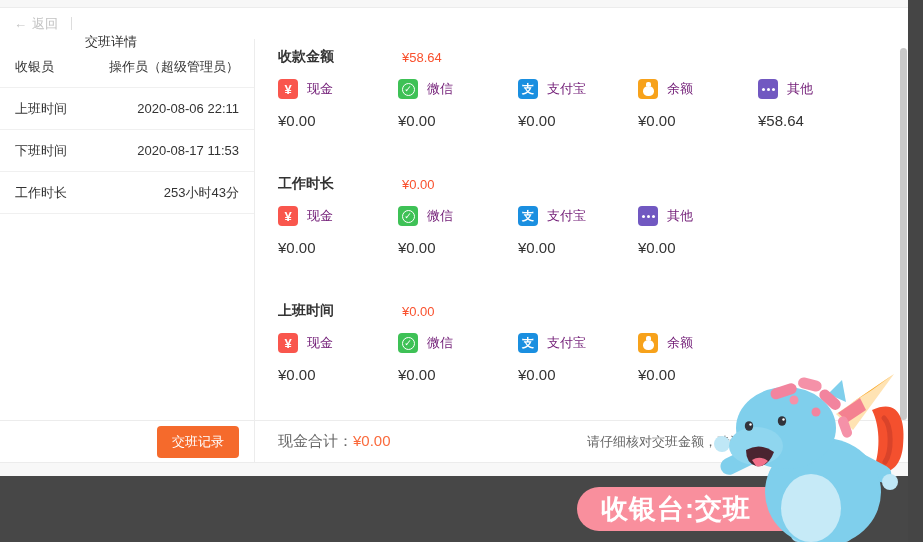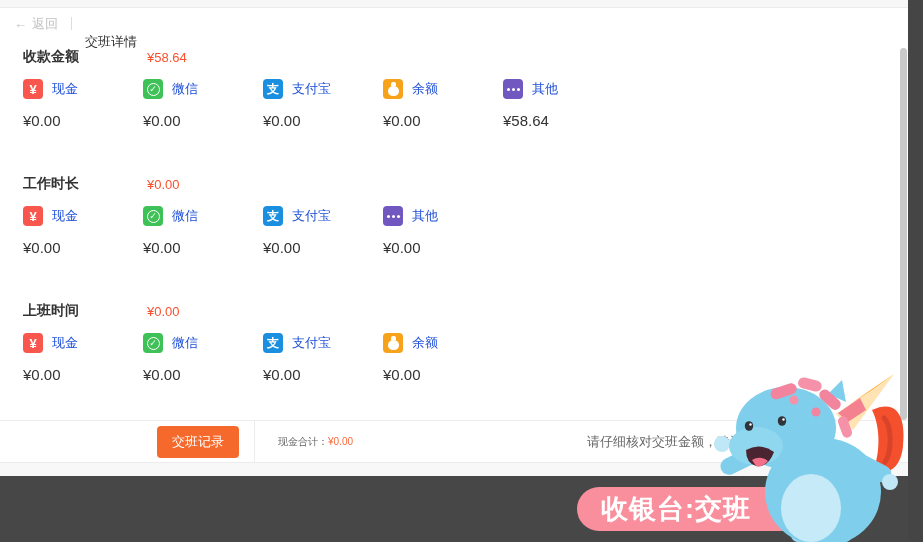--- a/index.html
+++ b/index.html
@@ -35,30 +35,30 @@
   .pm-icon.wechat .ring { width:13px; height:13px; border:1px solid #fff; border-radius:50%;
              display:flex; align-items:center; justify-content:center; font-size:9px; line-height:1; }
   .pm-icon.alipay { background:#1a8fe0; font-size:12px; font-weight:bold; }
   .pm-icon.balance { background:#f7a21b; }
   .bag { position:relative; width:11px; height:10px; background:#fff; border-radius:50% 50% 46% 46%; margin-top:3px; }
   .bag::before { content:""; position:absolute; top:-4px; left:3px; width:5px; height:4px;
              background:#fff; border-radius:2px 2px 0 0; }
   .pm-icon.other { background:#7158c1; }
   .dots { width:3px; height:3px; border-radius:50%; background:#fff;
              box-shadow:-5px 0 0 #fff, 5px 0 0 #fff; }
-  .pm-label { font-size:13px; color:#1d4ed8; }
+  .pm-label { font-size:13px; color:#701a75; }
   .pm-amount { margin-top:13px; font-size:15px; color:#333; }
 
   .footer { position:absolute; top:420px; left:0; width:908px; height:42px;
             border-top:1px solid #ececec; display:flex; align-items:center; background:#fff; }
   .footer-left { width:255px; height:42px; display:flex; align-items:center; justify-content:flex-end;
             padding-right:15px; border-right:1px solid #ececec; flex-shrink:0; }
   .records-btn { width:82px; height:32px; background:#f56a2c; color:#fff; border:none;
             border-radius:4px; font-size:13px; cursor:pointer; font-family:inherit; }
-  .cash-total { margin-left:23px; font-size:10px; color:#666; }
+  .cash-total { margin-left:23px; font-size:15px; color:#666; }
   .cash-total .amt { color:#fa6a3c; }
   .notice { margin-left:auto; margin-right:100px; font-size:13px; color:#666; white-space:nowrap; }
 
   .bottom-light { position:absolute; top:462px; left:0; width:908px; height:14px;
             background:#f8f8f8; border-top:1px solid #ececec; z-index:1; }
   .bottom-dark { position:absolute; top:476px; left:0; width:923px; height:66px; background:#474747; z-index:2; }
   .right-dark { position:absolute; top:0; right:0; width:15px; height:542px; background:#454545; z-index:2; }
   .scroll-thumb { position:absolute; top:48px; right:16px; width:7px; height:372px;
             background:#c9c9c9; border-radius:4px; z-index:3; }
 
@@ -76,20 +76,38 @@
   <div class="page-header">
     <span class="back-link">
       <span>←</span>
       <span>返回</span>
     </span>
     <span class="hdr-divider"></span>
     <span class="page-title">交班详情</span>
   </div>
 
   <div class="content">
+    <div class="left-panel">
+      <div class="info-row">
+        <span class="lbl">收银员</span>
+        <span class="val">操作员（超级管理员）</span>
+      </div>
+      <div class="info-row">
+        <span class="lbl">上班时间</span>
+        <span class="val">2020-08-06 22:11</span>
+      </div>
+      <div class="info-row">
+        <span class="lbl">下班时间</span>
+        <span class="val">2020-08-17 11:53</span>
+      </div>
+      <div class="info-row">
+        <span class="lbl">工作时长</span>
+        <span class="val">253小时43分</span>
+      </div>
+    </div>
 
     <div class="main">
 
       <div class="section">
         <div class="section-head">
           <span class="section-title">收款金额</span>
           <span class="section-total">¥58.64</span>
         </div>
         <div class="pm-row">
           <div class="pm-col">

